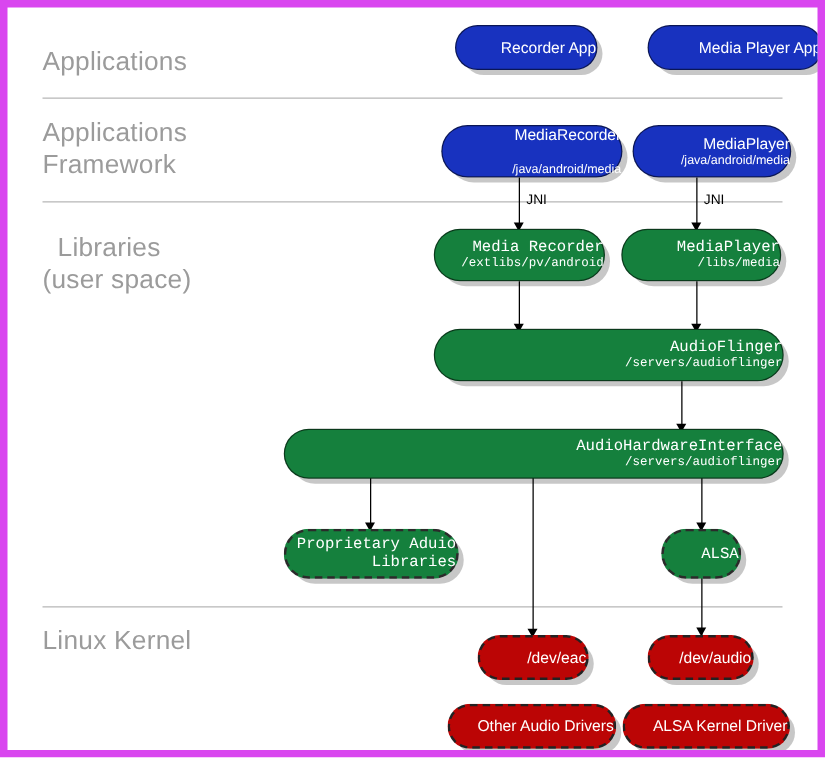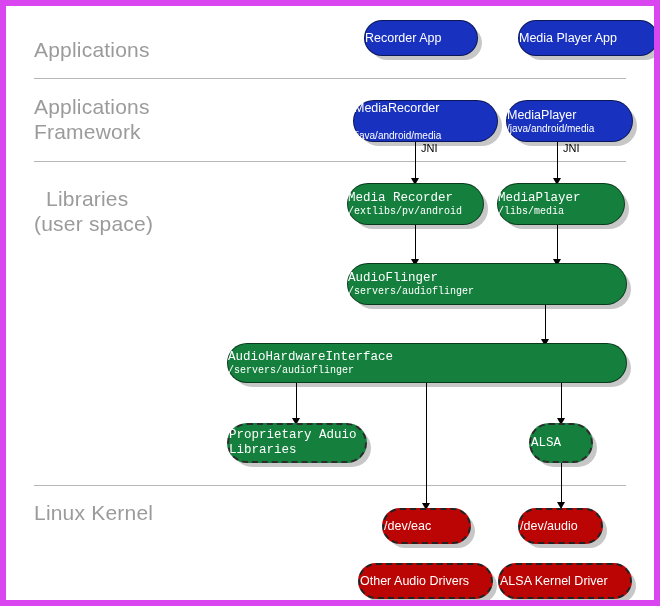--- a/index.html
+++ b/index.html
@@ -31,21 +31,21 @@
     white-space:pre;
     letter-spacing:.2px;
   }
 
   
   .node{
     position:absolute;
     box-sizing:border-box;
     display:flex;
     flex-direction:column;
-    align-items:flex-start;
+    align-items:flex-end;
     justify-content:center;
     border-radius:999px;
     color:#ffffff;
     text-align:center;
     z-index:3;
     box-shadow:5px 5px 0 -1px rgba(0,0,0,.22);
     border:1px solid rgba(0,0,0,.55);
   }
   .node .t1{font-size:12.5px;line-height:14px;white-space:nowrap;}
   .node .t2{font-size:10px;line-height:12px;white-space:nowrap;}
@@ -71,20 +71,21 @@
     border-right:4px solid transparent;
     border-top:7px solid #000;
     z-index:2;
   }
   .edge-label{
     position:absolute;
     font-size:11px;
     color:#000;
     z-index:4;
     white-space:nowrap;
+    margin-top:12px;
   }
 </style>
 </head>
 <body>
 
 <div id="canvas">
 
   <div class="divider" style="top:72px;"></div>
   <div class="divider" style="top:155px;"></div>
   <div class="divider" style="top:479px;"></div>

